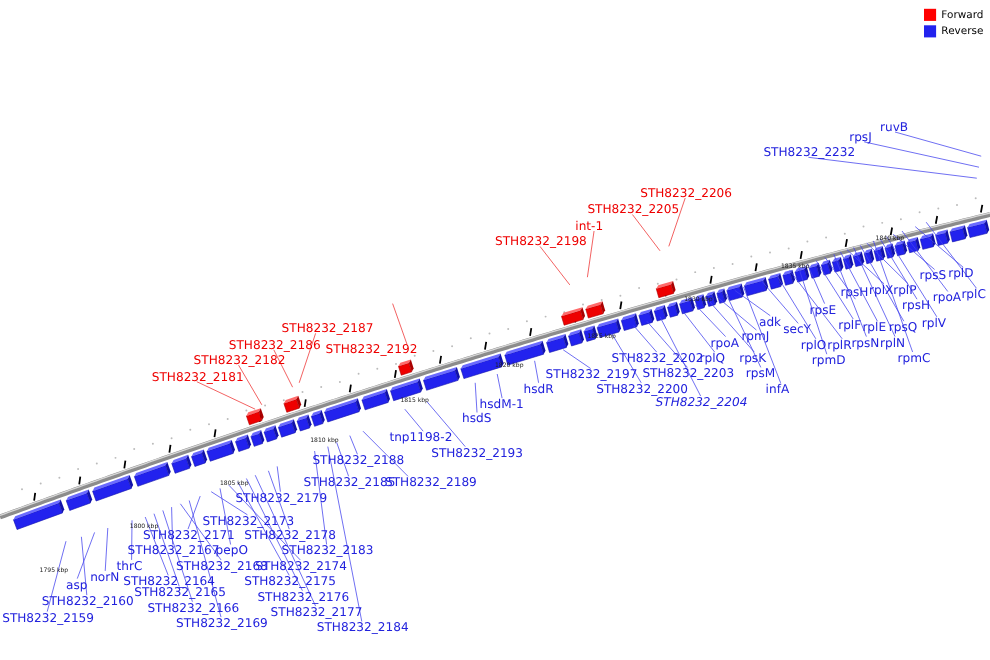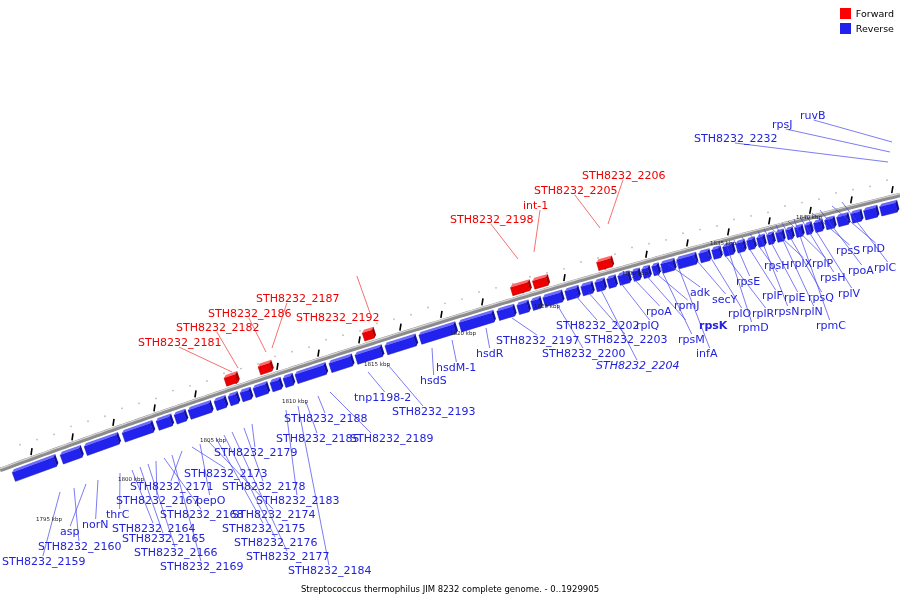--- a/index.html
+++ b/index.html
@@ -503,21 +503,21 @@
       <div class="lbl rev" style="left: 420px; top: 375px;">hsdS</div>
       <div class="lbl rev" style="left: 436px; top: 362px;">hsdM-1</div>
       <div class="lbl rev" style="left: 476px; top: 348px;">hsdR</div>
       <div class="lbl rev" style="left: 496px; top: 335px;">STH8232_2197</div>
       <div class="lbl rev" style="left: 542px; top: 348px;">STH8232_2200</div>
       <div class="lbl rev" style="left: 556px; top: 320px;">STH8232_2202</div>
       <div class="lbl rev" style="left: 584px; top: 334px;">STH8232_2203</div>
       <div class="lbl rev" style="left: 596px; top: 360px; font-style: italic;">STH8232_2204</div>
       <div class="lbl rev" style="left: 636px; top: 320px;">rplQ</div>
       <div class="lbl rev" style="left: 646px; top: 306px;">rpoA</div>
-      <div class="lbl rev" style="left: 699px; top: 320px; font-weight: bold;">rpsK</div>
+      <div class="lbl rev" style="left: 672px; top: 320px;">rpsK</div>
       <div class="lbl rev" style="left: 674px; top: 300px;">rpmJ</div>
       <div class="lbl rev" style="left: 678px; top: 334px;">rpsM</div>
       <div class="lbl rev" style="left: 690px; top: 287px;">adk</div>
       <div class="lbl rev" style="left: 696px; top: 348px;">infA</div>
       <div class="lbl rev" style="left: 712px; top: 294px;">secY</div>
       <div class="lbl rev" style="left: 728px; top: 308px;">rplO</div>
       <div class="lbl rev" style="left: 752px; top: 308px;">rplR</div>
       <div class="lbl rev" style="left: 738px; top: 322px;">rpmD</div>
       <div class="lbl rev" style="left: 736px; top: 276px;">rpsE</div>
       <div class="lbl rev" style="left: 762px; top: 290px;">rplF</div>
@@ -553,14 +553,13 @@
     <div class="row">
       <span class="sw" style="background: rgb(255, 0, 0);"></span>
       <span>Forward</span>
     </div>
     <div class="row">
       <span class="sw" style="background: rgb(34, 34, 238);"></span>
       <span>Reverse</span>
     </div>
   </div>
 
-  <div id="caption">Streptococcus thermophilus JIM 8232 complete genome. - 0..1929905</div>
 </div>
 
 </body></html>

